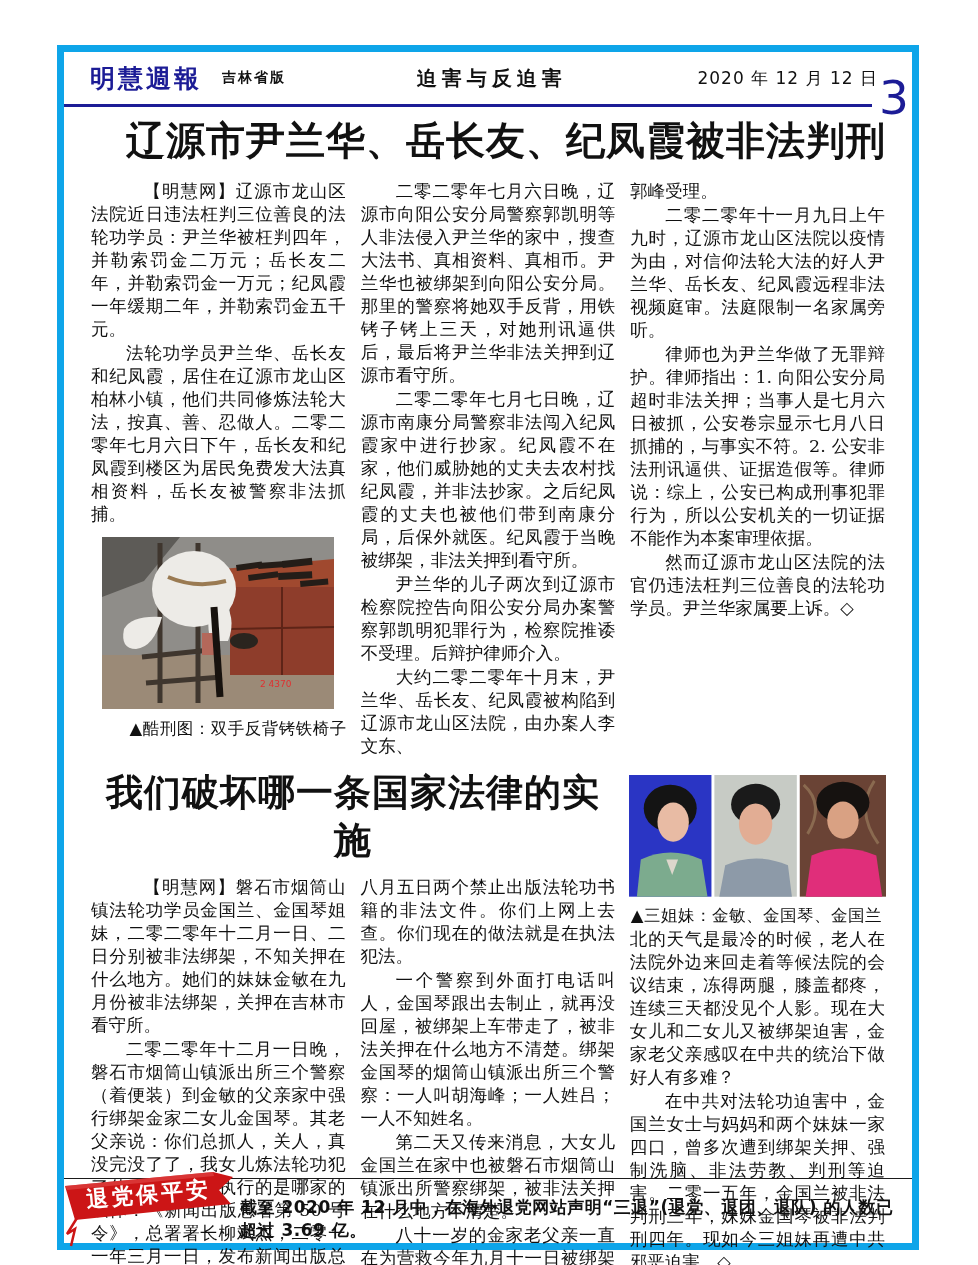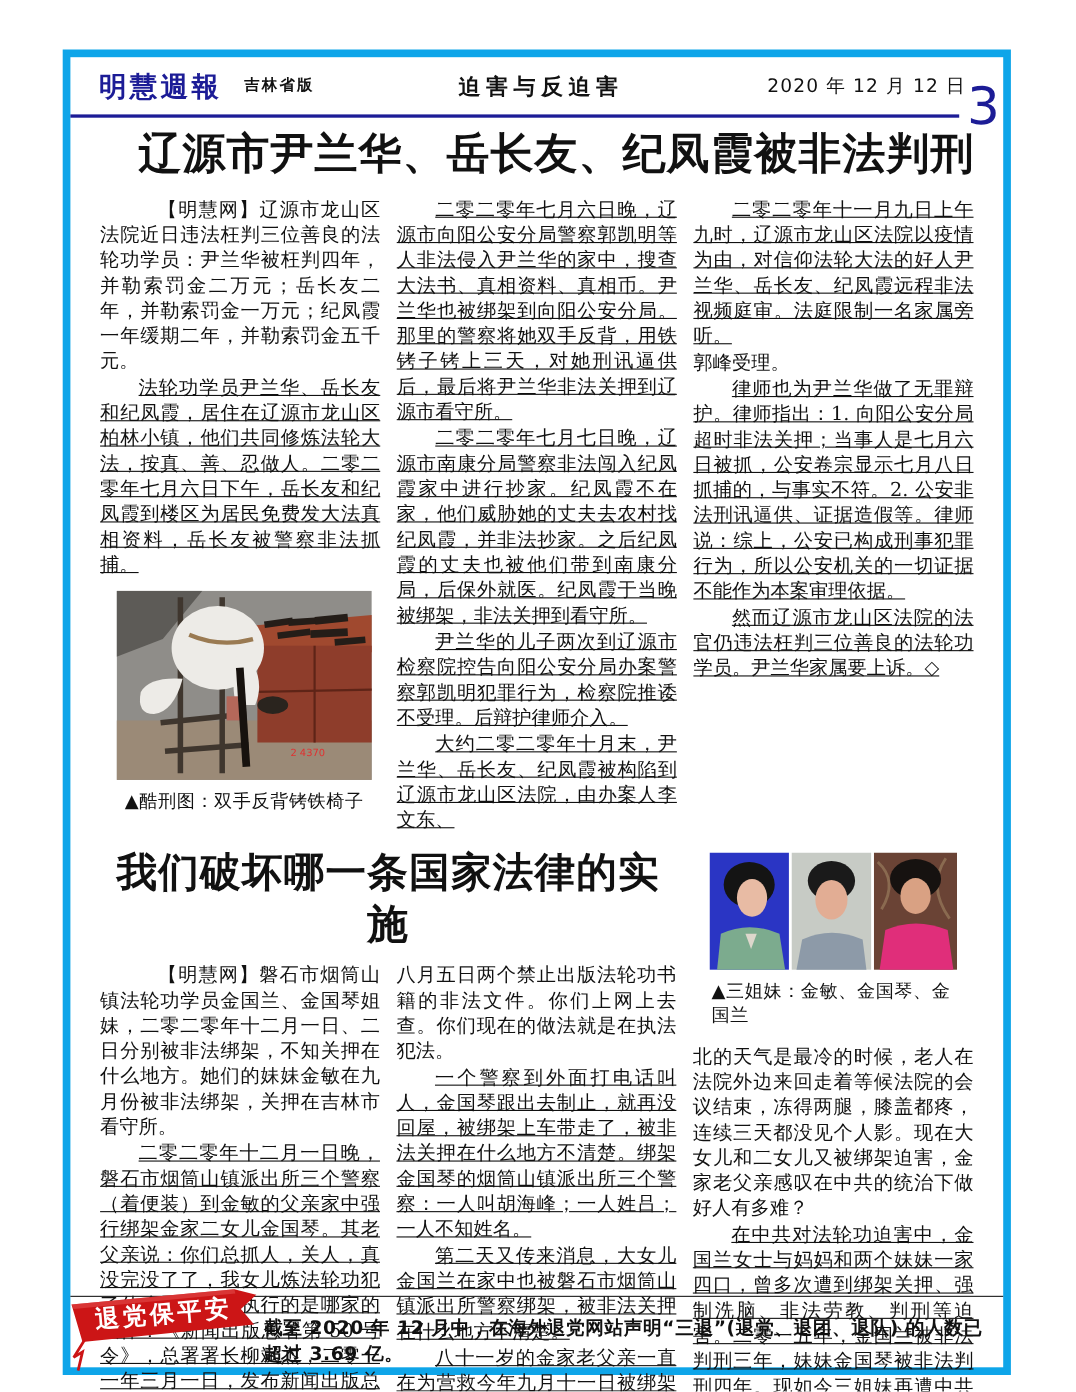--- a/index.html
+++ b/index.html
@@ -32,24 +32,24 @@
   .article1{padding:6px 26px 0;}
   h1.headline{
     font-family:"DejaVu Sans","Liberation Sans",sans-serif;
     font-size:39px;font-weight:900;text-align:right;margin:4px 0 14px;letter-spacing:1px;line-height:48px;
   }
   .cols{display:flex;gap:13px;}
   .col{flex:1;min-width:0;}
   p.body{
     margin:1px;font-size:17.5px;line-height:23px;text-align:justify;word-break:break-all;
   }
-  p.ind{text-indent:2em;text-decoration:underline;}
+  p.ind{text-indent:2em;}
   p.open{text-indent:3em;}
   p.cont{text-indent:0;}
-  figure{margin:16px;}
+  figure{margin:0;}
   .torture-fig{margin-top:11px;text-align:center;}
   .torture-fig svg{display:block;margin:0 auto;}
   figcaption{
     font-size:16.5px;margin-top:9px;text-align:right;letter-spacing:0.5px;line-height:22px;
   }
   .article2{padding:0 26px;margin-top:4px;}
   .a2-grid{display:flex;gap:13px;}
   .a2-left{flex:2.045;min-width:0;}
   .a2-right{flex:1;min-width:0;}
   h2.headline2{
@@ -134,22 +134,22 @@
           <figcaption>▲酷刑图：双手反背铐铁椅子</figcaption>
         </figure>
       </div>
       <div class="col">
         <p class="body ind">二零二零年七月六日晚，辽源市向阳公安分局警察郭凯明等人非法侵入尹兰华的家中，搜查大法书、真相资料、真相币。尹兰华也被绑架到向阳公安分局。那里的警察将她双手反背，用铁铐子铐上三天，对她刑讯逼供后，最后将尹兰华非法关押到辽源市看守所。</p>
         <p class="body ind">二零二零年七月七日晚，辽源市南康分局警察非法闯入纪凤霞家中进行抄家。纪凤霞不在家，他们威胁她的丈夫去农村找纪凤霞，并非法抄家。之后纪凤霞的丈夫也被他们带到南康分局，后保外就医。纪凤霞于当晚被绑架，非法关押到看守所。</p>
         <p class="body ind">尹兰华的儿子两次到辽源市检察院控告向阳公安分局办案警察郭凯明犯罪行为，检察院推诿不受理。后辩护律师介入。</p>
         <p class="body ind">大约二零二零年十月末，尹兰华、岳长友、纪凤霞被构陷到辽源市龙山区法院，由办案人李文东、</p>
       </div>
       <div class="col">
+        <p class="body cont">郭峰受理。</p>
         <p class="body ind">二零二零年十一月九日上午九时，辽源市龙山区法院以疫情为由，对信仰法轮大法的好人尹兰华、岳长友、纪凤霞远程非法视频庭审。法庭限制一名家属旁听。</p>
-        <p class="body cont">郭峰受理。</p>
         <p class="body ind">律师也为尹兰华做了无罪辩护。律师指出：1. 向阳公安分局超时非法关押；当事人是七月六日被抓，公安卷宗显示七月八日抓捕的，与事实不符。2. 公安非法刑讯逼供、证据造假等。律师说：综上，公安已构成刑事犯罪行为，所以公安机关的一切证据不能作为本案审理依据。</p>
         <p class="body ind">然而辽源市龙山区法院的法官仍违法枉判三位善良的法轮功学员。尹兰华家属要上诉。◇</p>
       </div>
     </div>
   </section>
 
   <section class="article2">
     <div class="a2-grid">
       <div class="a2-left">
         <h2 class="headline2">我们破坏哪一条国家法律的实施</h2>

